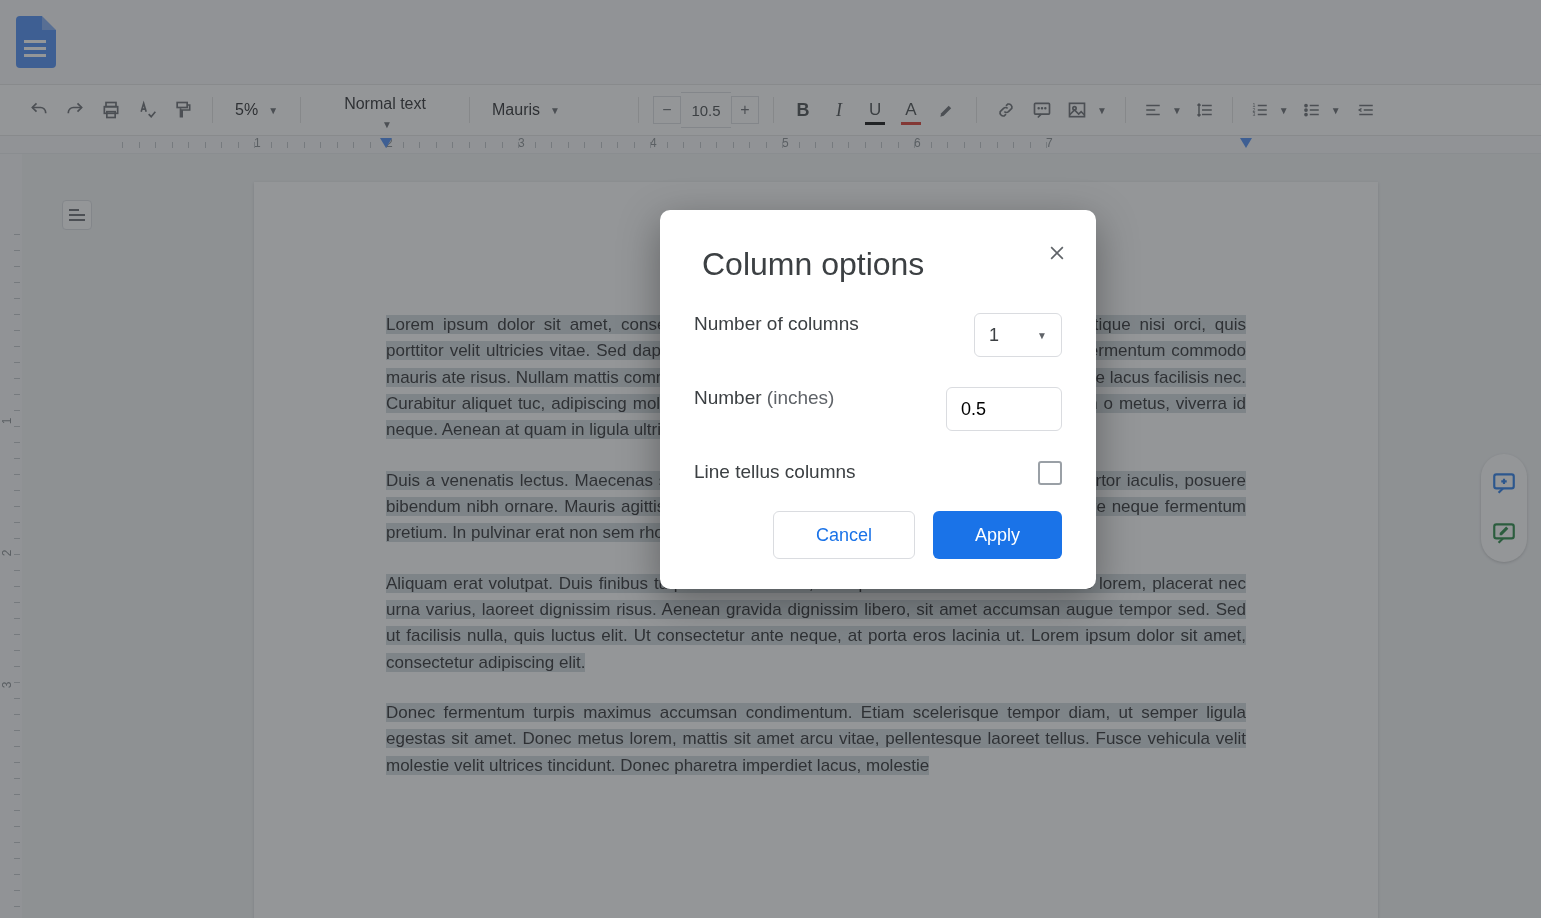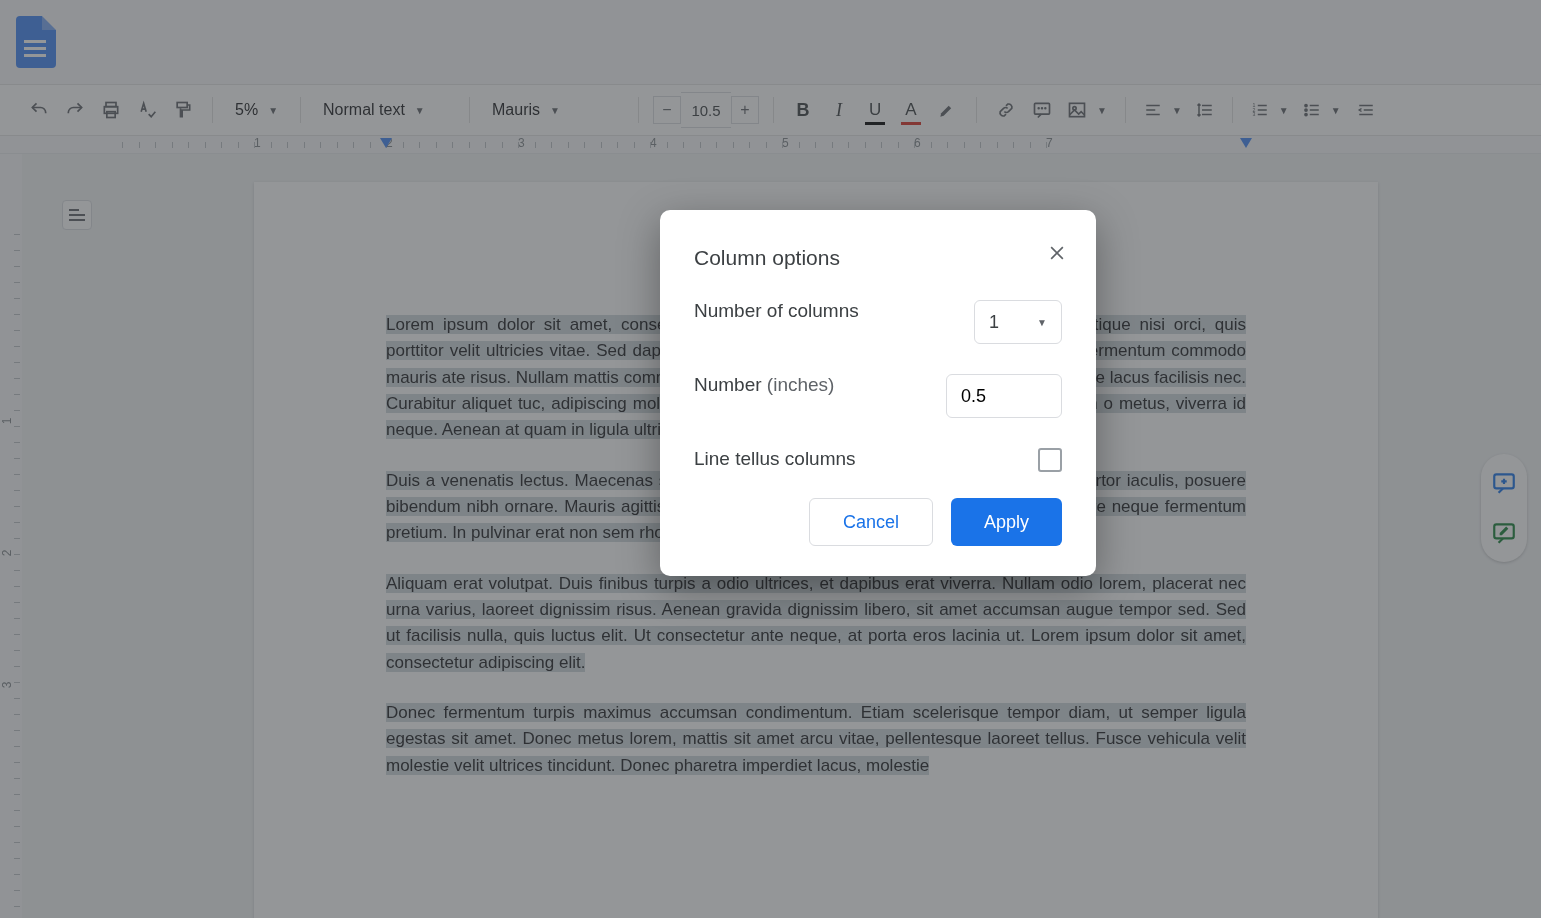--- a/index.html
+++ b/index.html
@@ -75,30 +75,30 @@
   
   .side-fab { position:absolute; right:14px; top:300px; display:flex; flex-direction:column; gap:20px; background:#fff; padding:14px 8px; border-radius:30px; box-shadow:0 1px 3px rgba(0,0,0,.2);}
   .side-fab .fab { width:30px;height:30px;display:flex;align-items:center;justify-content:center; cursor:pointer;}
   
   .modal-backdrop {
     position:absolute; inset:0; background:rgba(60,64,67,.55); z-index:50;
   }
   .dialog {
     position:absolute; left:660px; top:210px; width:436px; background:#fff; border-radius:10px; box-shadow:0 12px 40px rgba(0,0,0,.35); z-index:60; padding:36px 34px 30px 34px;
   }
-  .dialog-title { font-size:21px; color:#3c4043; font-weight:400; margin-bottom:30px;}
+  .dialog-title { font-size:32px; color:#3c4043; font-weight:400; margin-bottom:30px;margin-left:8px;}
   .dialog-close { position:absolute; right:24px; top:28px; width:30px;height:30px; display:flex;align-items:center;justify-content:center; color:#5f6368; font-size:22px; cursor:pointer;}
   .drow { display:flex; justify-content:space-between; align-items:flex-start; margin-bottom:30px;}
   .drow label { font-size:19px; color:#3c4043;}
   .drow label .hint { color:#5f6368;}
   .nselect { width:88px; height:44px; border:1px solid #dadce0; border-radius:6px; display:flex; align-items:center; justify-content:space-between; padding:0 14px; font-size:18px; cursor:pointer;}
   .ninput { width:116px; height:44px; border:1px solid #dadce0; border-radius:6px; padding:0 14px; font-size:18px;}
   .ncheck { width:24px;height:24px;border:2px solid #9aa0a6; border-radius:3px; cursor:pointer;}
   .dactions { display:flex; justify-content:flex-end; gap:18px; margin-top:26px;}
-  .btn { height:48px; padding:0 33px; border-radius:6px; font-size:18px; display:flex; align-items:center; cursor:pointer;}
+  .btn { height:48px; padding:0 42px; border-radius:6px; font-size:18px; display:flex; align-items:center; cursor:pointer;}
   .btn-cancel { border:1px solid #dadce0; color:#1a73e8; background:#fff;}
   .btn-apply { background:#1a73e8; color:#fff;}
   svg { display:block; }
 </style>
 </head>
 <body>
 
 <div class="header">
   <div class="docs-logo">
       <div class="lines"></div>
@@ -138,21 +138,21 @@
         <rect x="5" y="3" width="12" height="6"></rect>
         <path d="M17 6h3v6h-9v8h-2v-10"></path>
       </svg>
     </div>
   <div class="tb-sep"></div>
   <div class="tb-combo">
       <span>5%</span>
       <span class="chev">▼</span>
     </div>
   <div class="tb-sep"></div>
-  <div class="tb-combo" style="width:140px;">
+  <div class="tb-combo" style="width:140px;flex-direction:column;">
       <span>Normal text</span>
       <span class="chev">▼</span>
     </div>
   <div class="tb-sep"></div>
   <div class="tb-combo" style="width:140px;">
       <span>Mauris</span>
       <span class="chev">▼</span>
     </div>
   <div class="tb-sep"></div>
   <div class="font-size-group">

